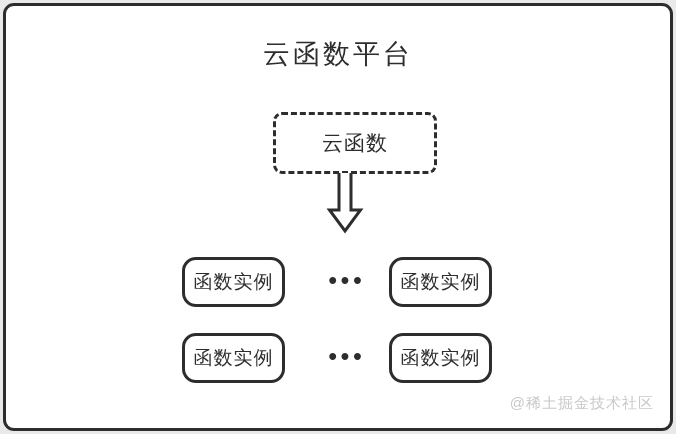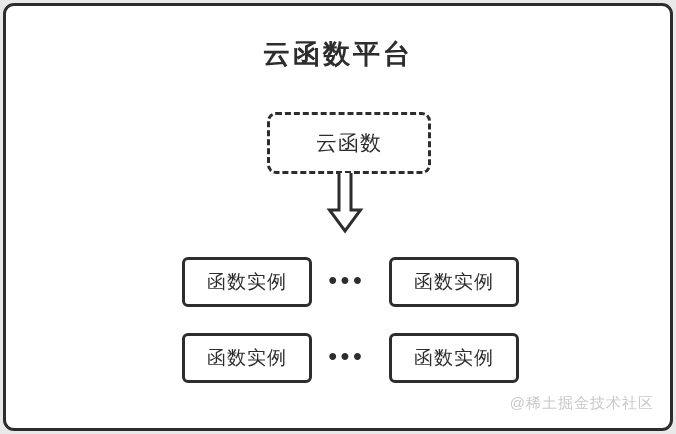--- a/index.html
+++ b/index.html
@@ -16,48 +16,48 @@
     width: 670px; height: 428px;
     background: #ffffff;
     border: 3px solid #2d2d2d;
     border-radius: 11px;
   }
   .title {
     position: absolute;
     top: 30px; left: 0; right: 0;
     text-align: center;
     font-size: 27px;
-    font-weight: bold;
+    font-weight: normal;
     letter-spacing: 3px;
     color: #2d2d2d;
   }
   .dashed-node {
     position: absolute;
-    left: 261px; top: 106px;
+    left: 267px; top: 106px;
     width: 164px; height: 62px;
     border: 3px dashed #2d2d2d;
     border-radius: 9px;
     background: #ffffff;
     display: flex;
     align-items: center;
     justify-content: center;
     font-size: 21px;
     letter-spacing: 1px;
     color: #2d2d2d;
   }
   .arrow-svg {
     position: absolute;
     left: 320px; top: 167px;
     width: 38px; height: 61px;
   }
   .inst-node {
     position: absolute;
-    width: 130px; height: 50px;
+    width: 103px; height: 50px;
     border: 3px solid #2d2d2d;
-    border-radius: 6px;
+    border-radius: 14px;
     background: #ffffff;
     display: flex;
     align-items: center;
     justify-content: center;
     font-size: 19px;
     letter-spacing: 1px;
     color: #2d2d2d;
   }
   .inst-r1-left  { left: 176px; top: 251px; }
   .inst-r1-right { left: 383px; top: 251px; }

